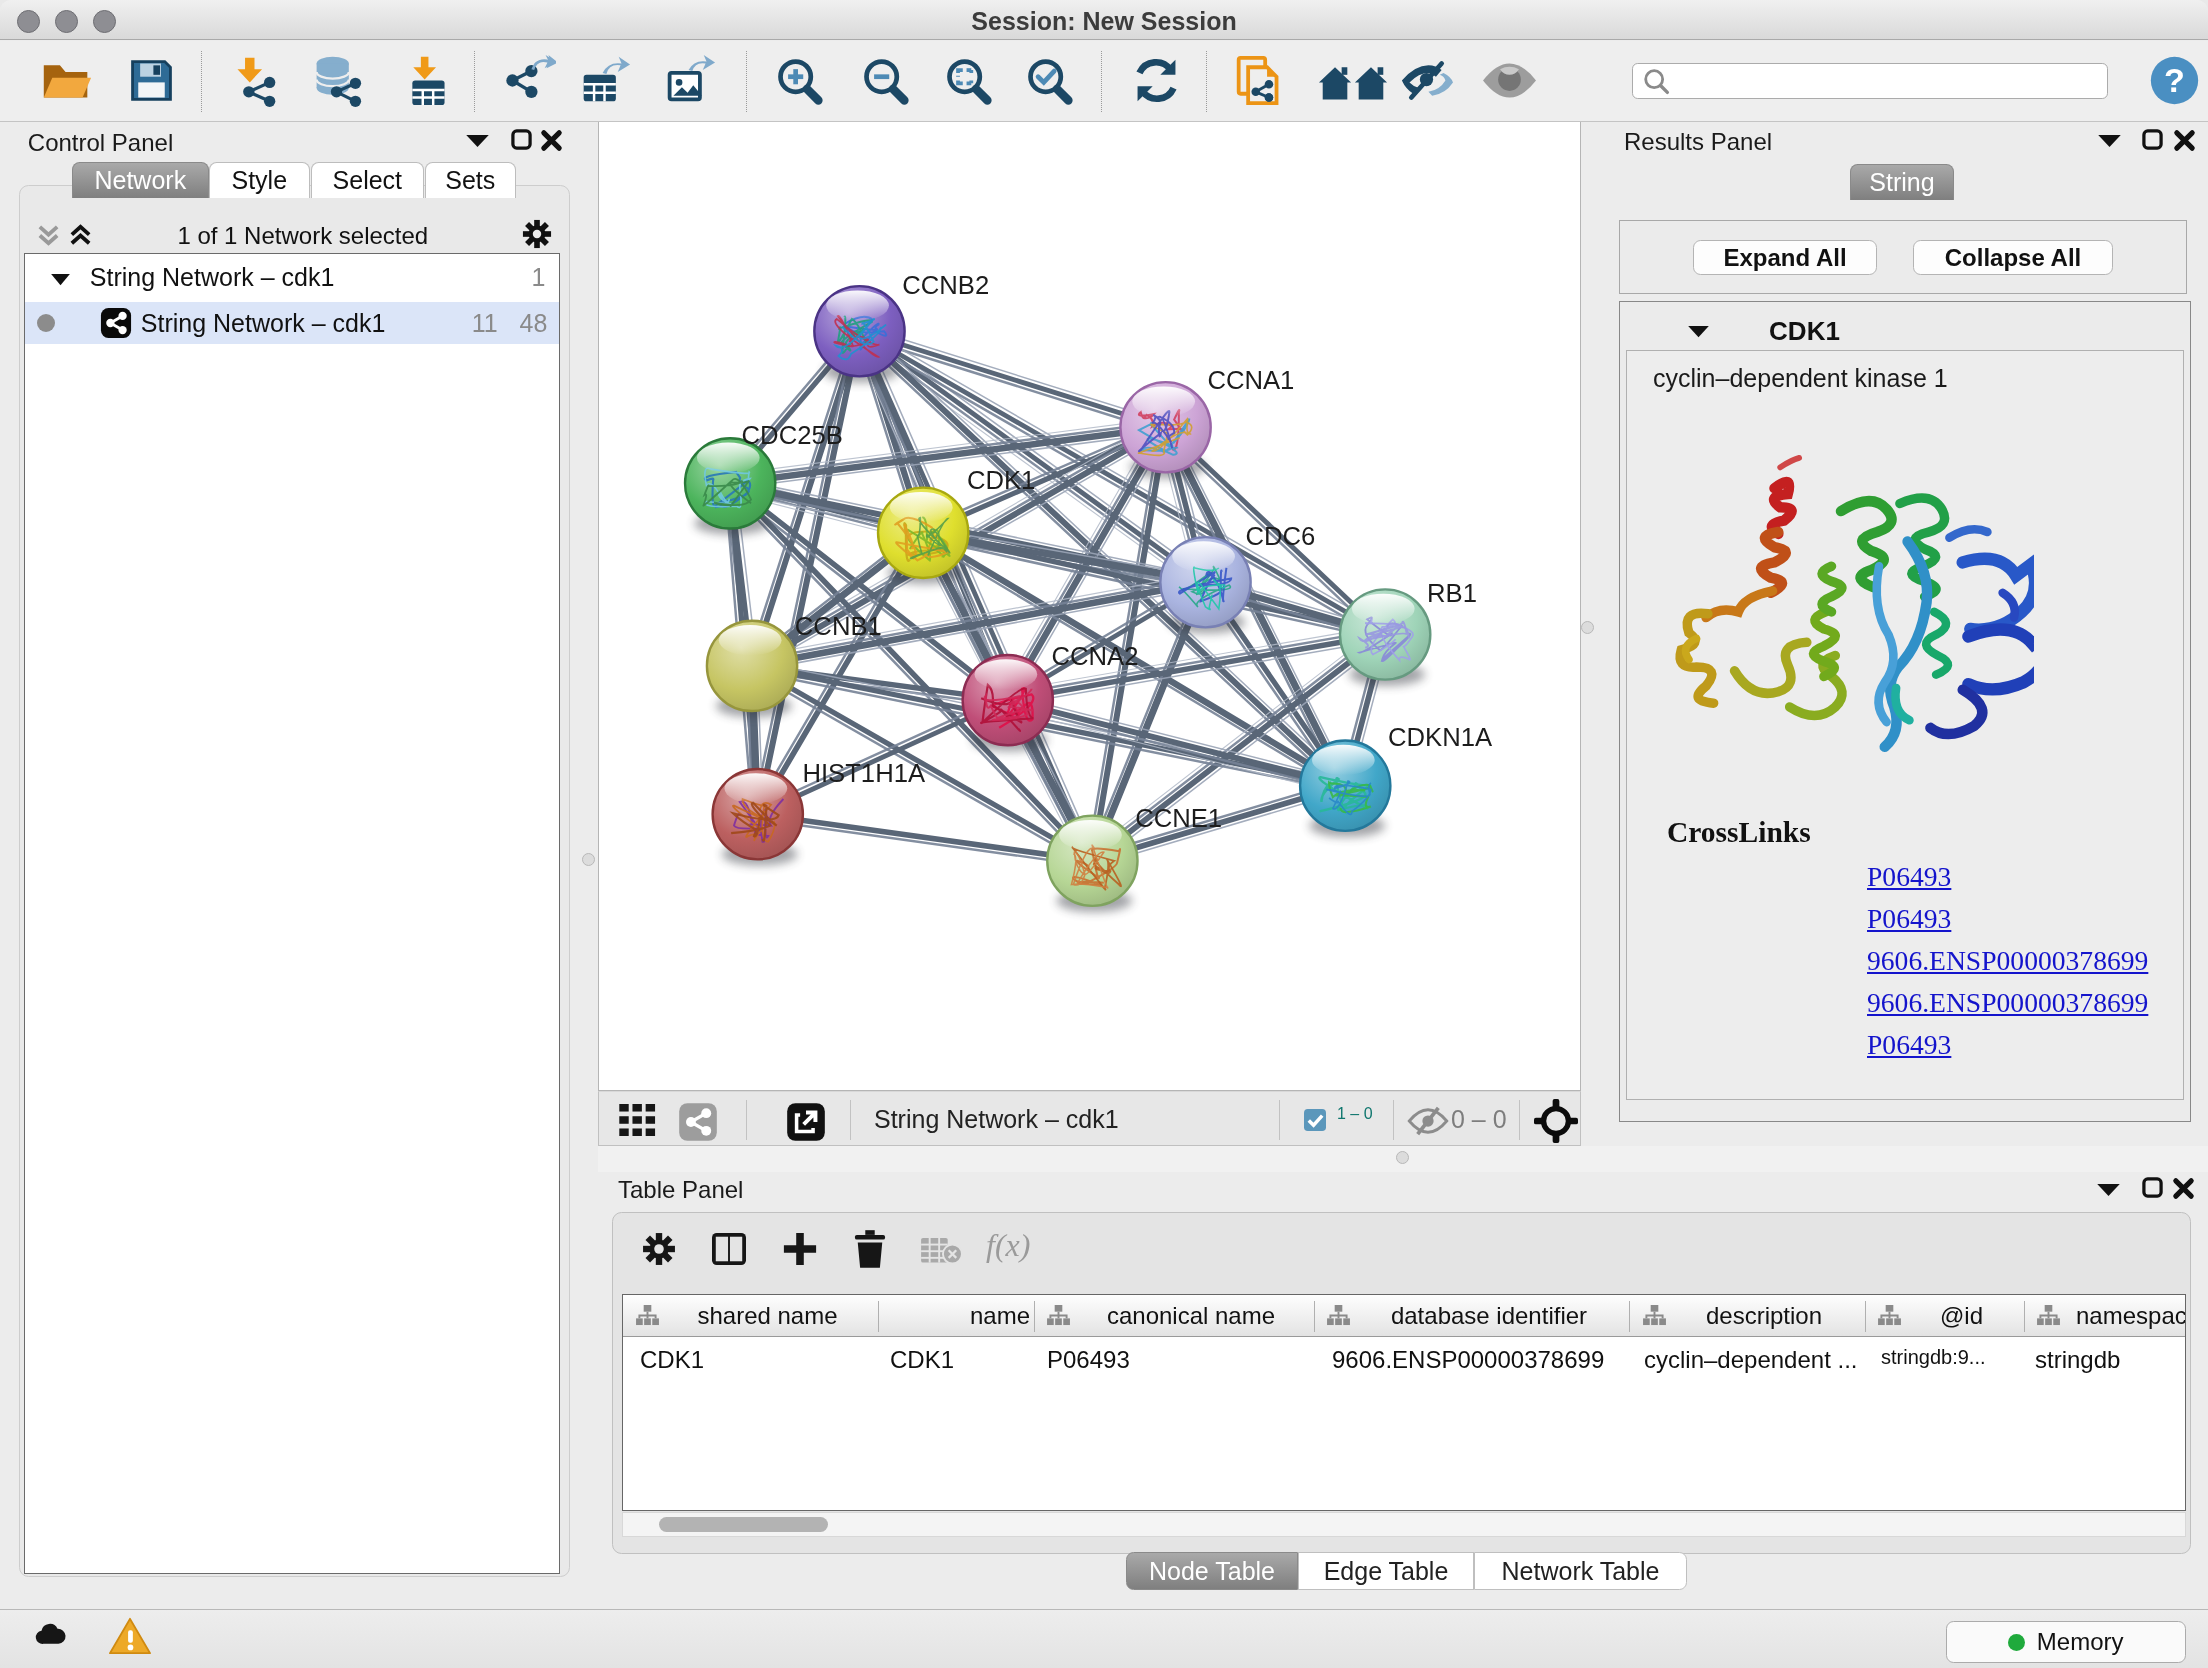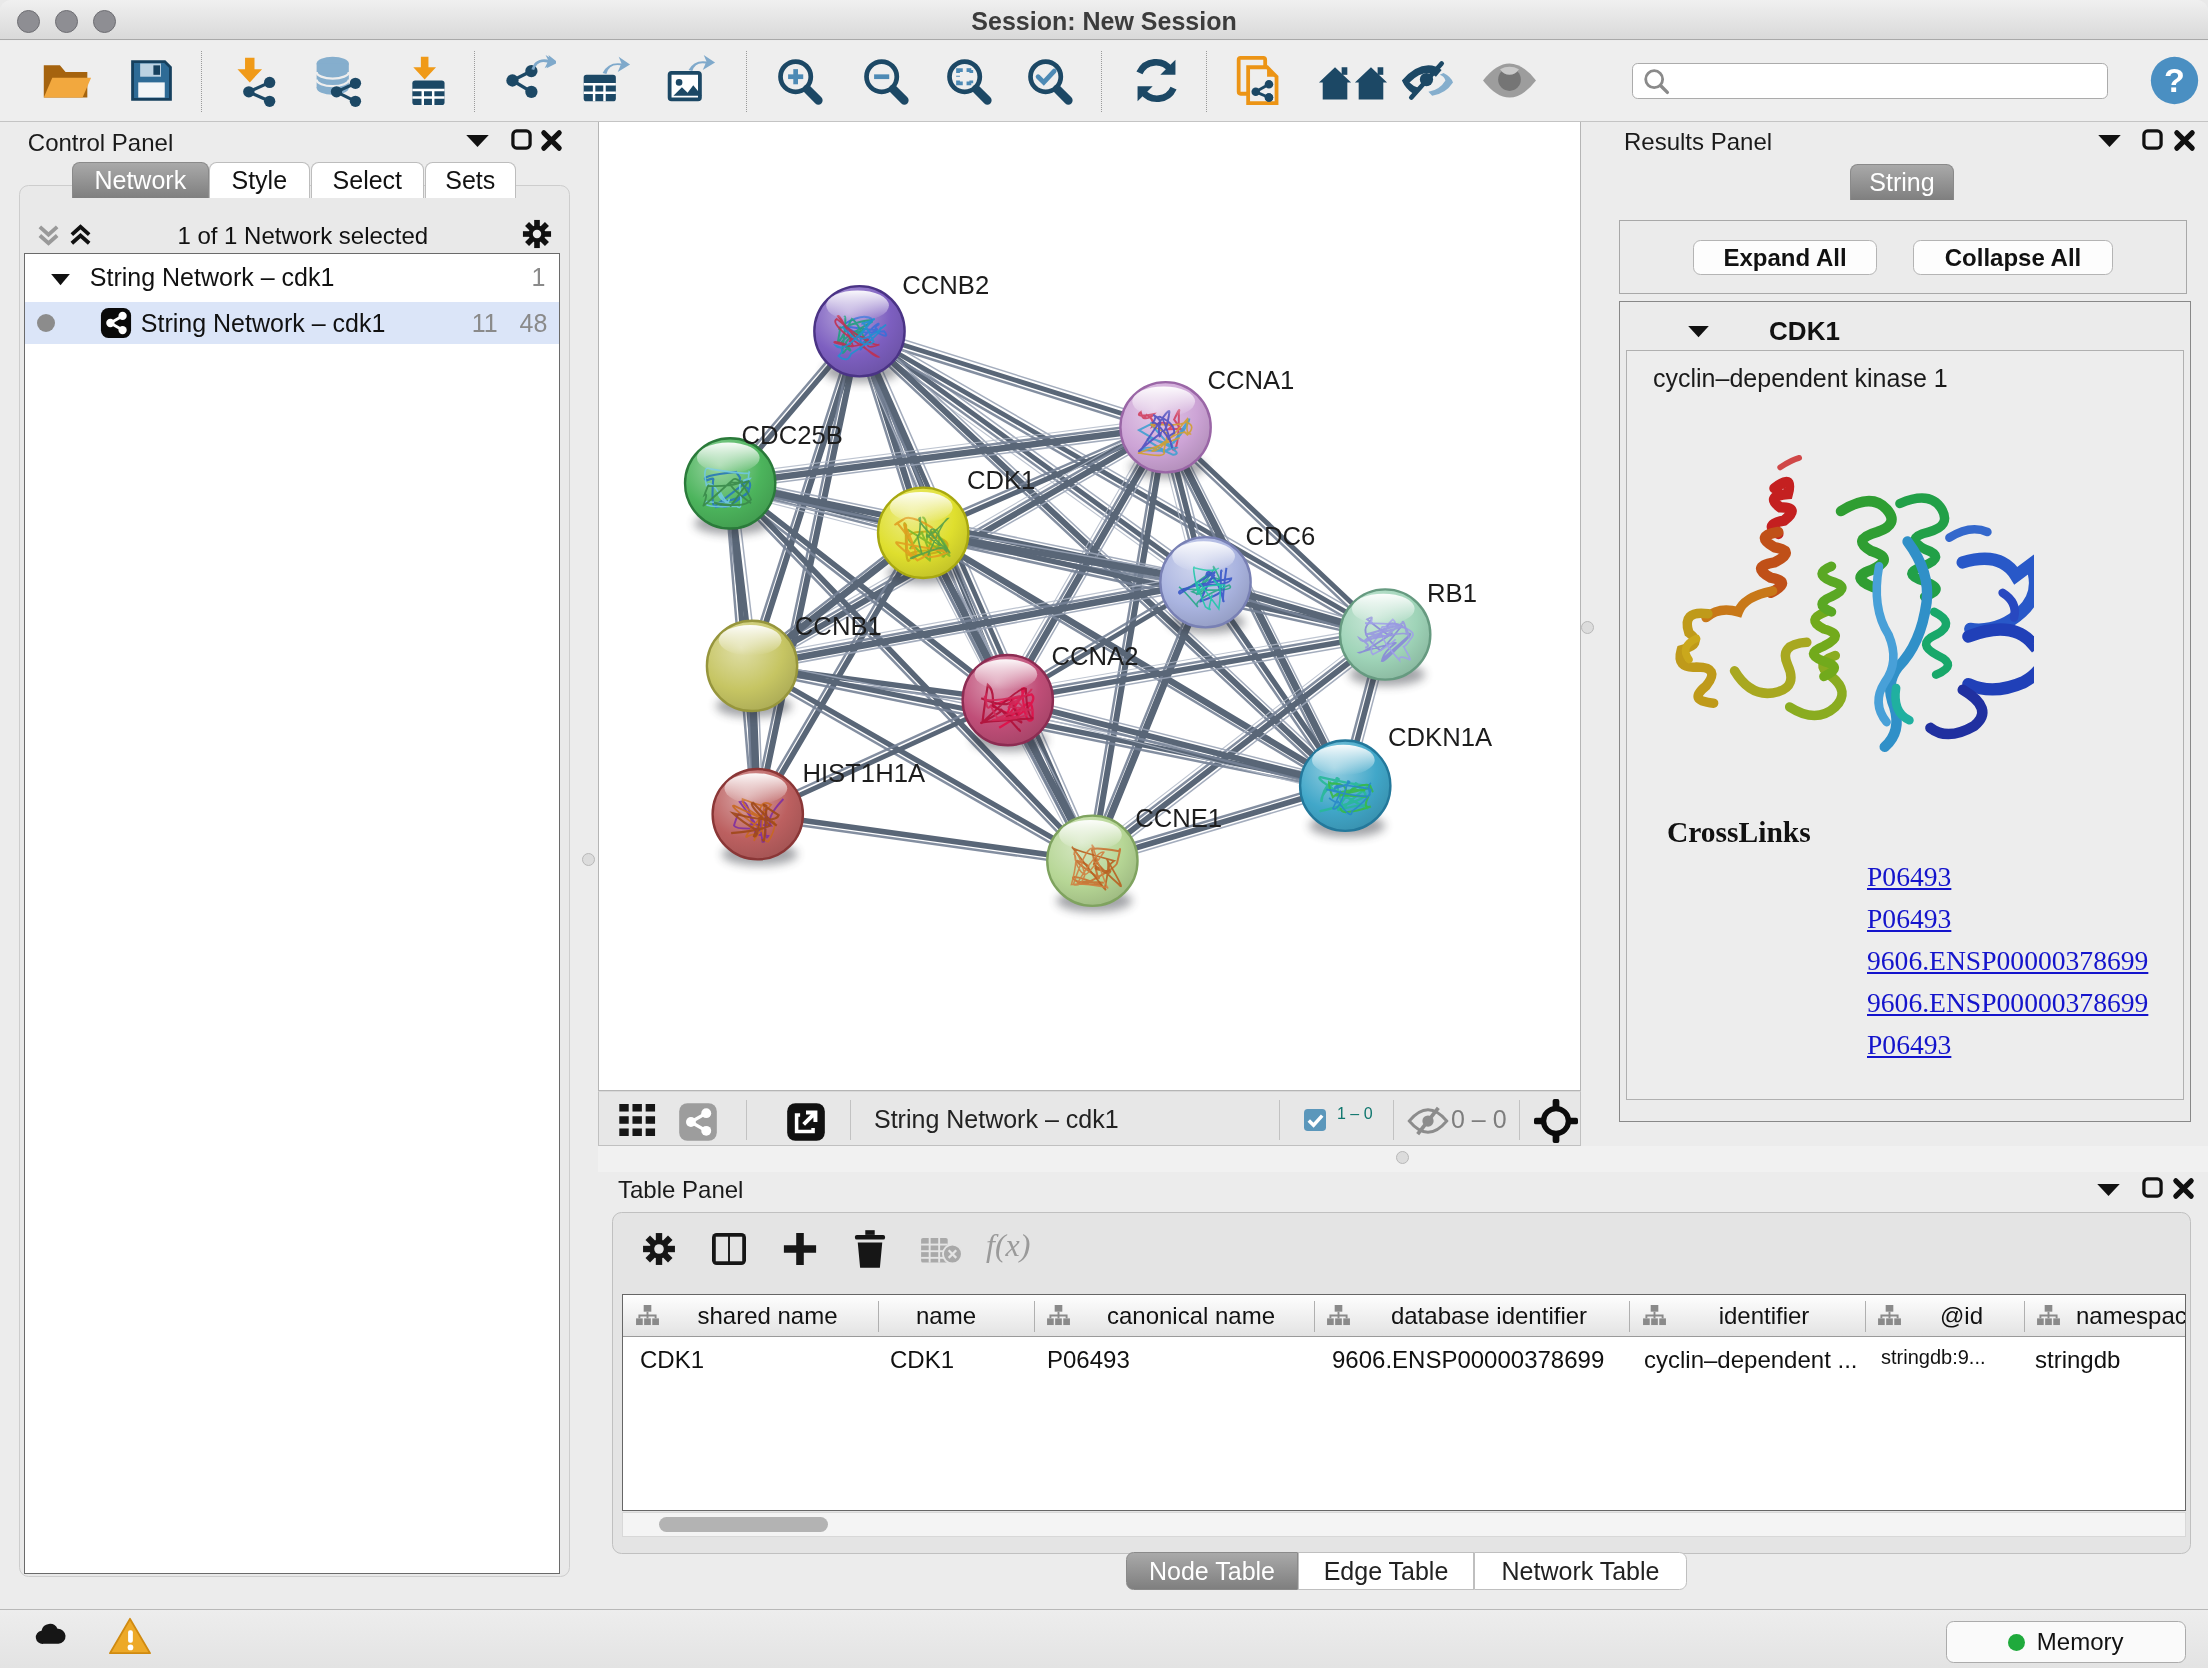--- a/index.html
+++ b/index.html
@@ -789,21 +789,21 @@
                 <rect x="0" y="14" width="7" height="7"></rect>
                 <rect x="8.5" y="14" width="7" height="7"></rect>
                 <rect x="17" y="14" width="7" height="7"></rect>
               </g>
               <g stroke="#8a8a8a" stroke-width="2" fill="none">
                 <path d="M12 7 v4 M3.5 14 v-3 h17 v3 M12 11 v3"></path>
               </g>
             </svg></div>
           <div style="position:absolute;left:38px;top:6.7px;width:213px;text-align:center;font-size:24px;color:#111;white-space:nowrap;overflow:hidden">shared name</div>
           <div style="position:absolute;left:255px;top:5.7px;width:1px;height:31px;background:#b0b0b0"></div>
-          <div style="position:absolute;left:293px;top:6.7px;width:114px;text-align:left;font-size:24px;color:#111;white-space:nowrap;overflow:hidden">name</div>
+          <div style="position:absolute;left:293px;top:6.7px;width:114px;text-align:right;font-size:24px;color:#111;white-space:nowrap;overflow:hidden">name</div>
           <div style="position:absolute;left:411px;top:5.7px;width:1px;height:31px;background:#b0b0b0"></div>
           <div style="position:absolute;left:424px;top:9.5px"><svg class="th-icon" width="23" height="21" viewBox="0 0 24 22">
               <g fill="#8a8a8a">
                 <rect x="8" y="0" width="8" height="7"></rect>
                 <rect x="0" y="14" width="7" height="7"></rect>
                 <rect x="8.5" y="14" width="7" height="7"></rect>
                 <rect x="17" y="14" width="7" height="7"></rect>
               </g>
               <g stroke="#8a8a8a" stroke-width="2" fill="none">
                 <path d="M12 7 v4 M3.5 14 v-3 h17 v3 M12 11 v3"></path>
@@ -828,21 +828,21 @@
               <g fill="#8a8a8a">
                 <rect x="8" y="0" width="8" height="7"></rect>
                 <rect x="0" y="14" width="7" height="7"></rect>
                 <rect x="8.5" y="14" width="7" height="7"></rect>
                 <rect x="17" y="14" width="7" height="7"></rect>
               </g>
               <g stroke="#8a8a8a" stroke-width="2" fill="none">
                 <path d="M12 7 v4 M3.5 14 v-3 h17 v3 M12 11 v3"></path>
               </g>
             </svg></div>
-          <div style="position:absolute;left:1044px;top:6.7px;width:194px;text-align:center;font-size:24px;color:#111;white-space:nowrap;overflow:hidden">identifier</div>
+          <div style="position:absolute;left:1044px;top:6.7px;width:194px;text-align:center;font-size:24px;color:#111;white-space:nowrap;overflow:hidden">description</div>
           <div style="position:absolute;left:1242px;top:5.7px;width:1px;height:31px;background:#b0b0b0"></div>
           <div style="position:absolute;left:1255px;top:9.5px"><svg class="th-icon" width="23" height="21" viewBox="0 0 24 22">
               <g fill="#8a8a8a">
                 <rect x="8" y="0" width="8" height="7"></rect>
                 <rect x="0" y="14" width="7" height="7"></rect>
                 <rect x="8.5" y="14" width="7" height="7"></rect>
                 <rect x="17" y="14" width="7" height="7"></rect>
               </g>
               <g stroke="#8a8a8a" stroke-width="2" fill="none">
                 <path d="M12 7 v4 M3.5 14 v-3 h17 v3 M12 11 v3"></path>

